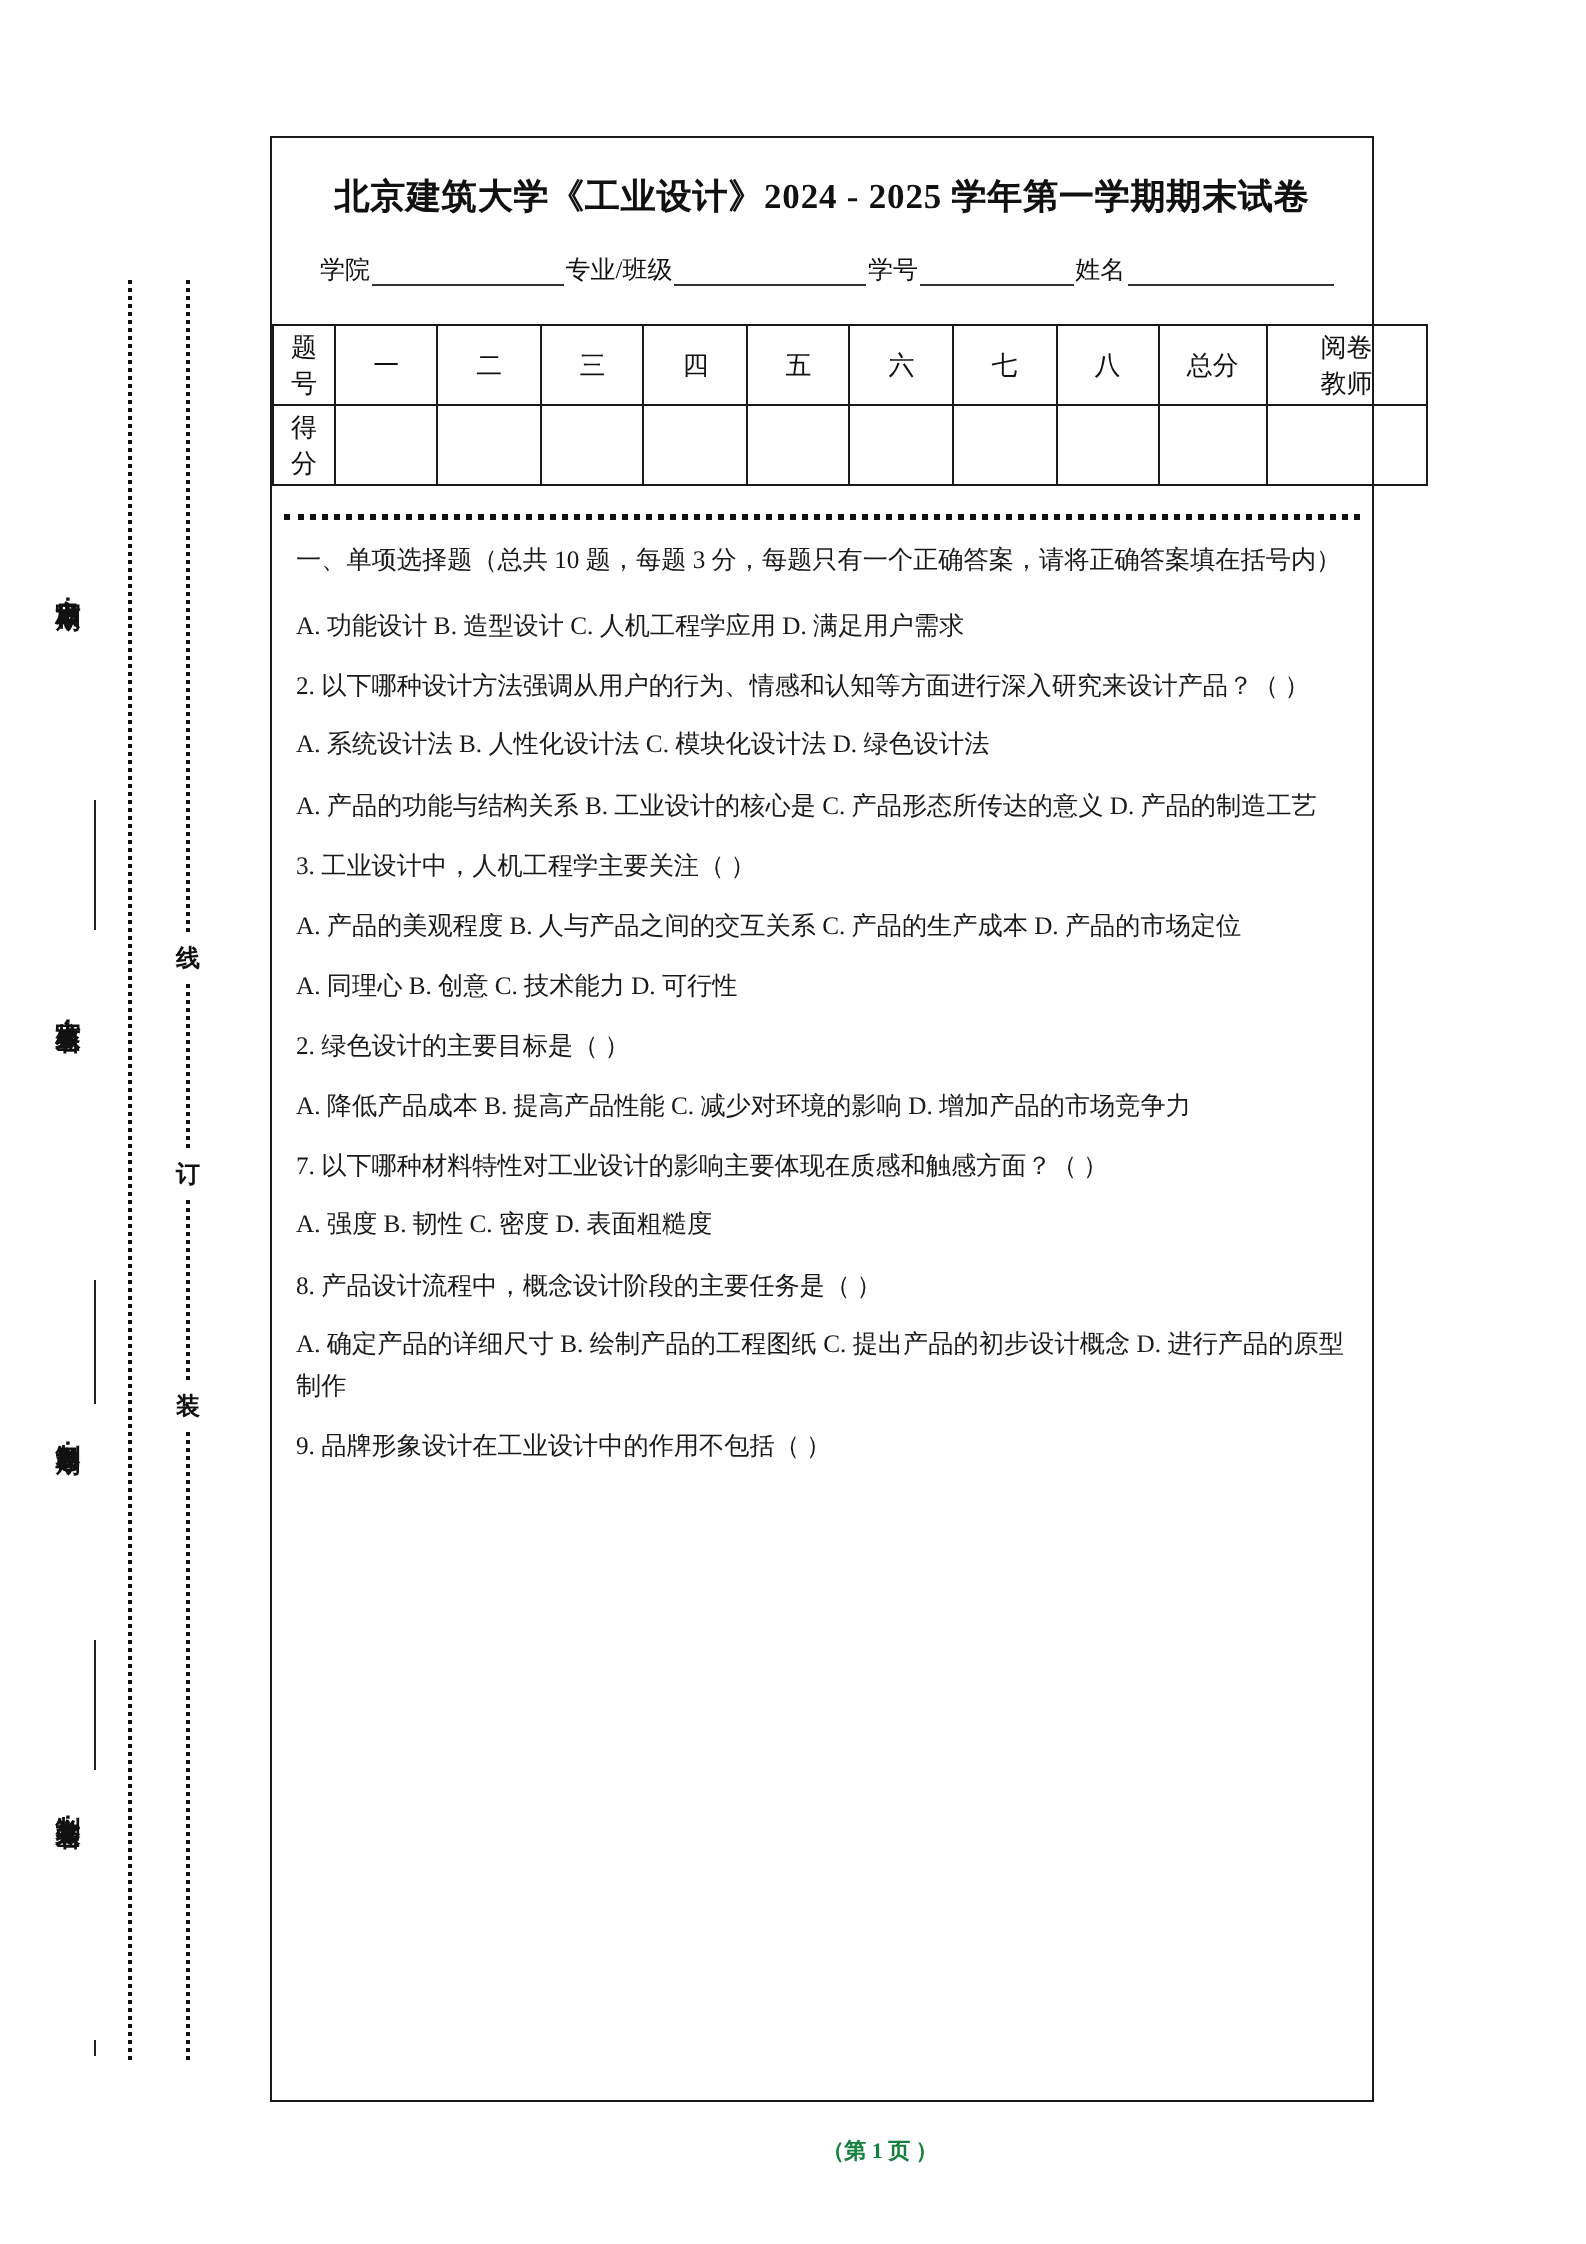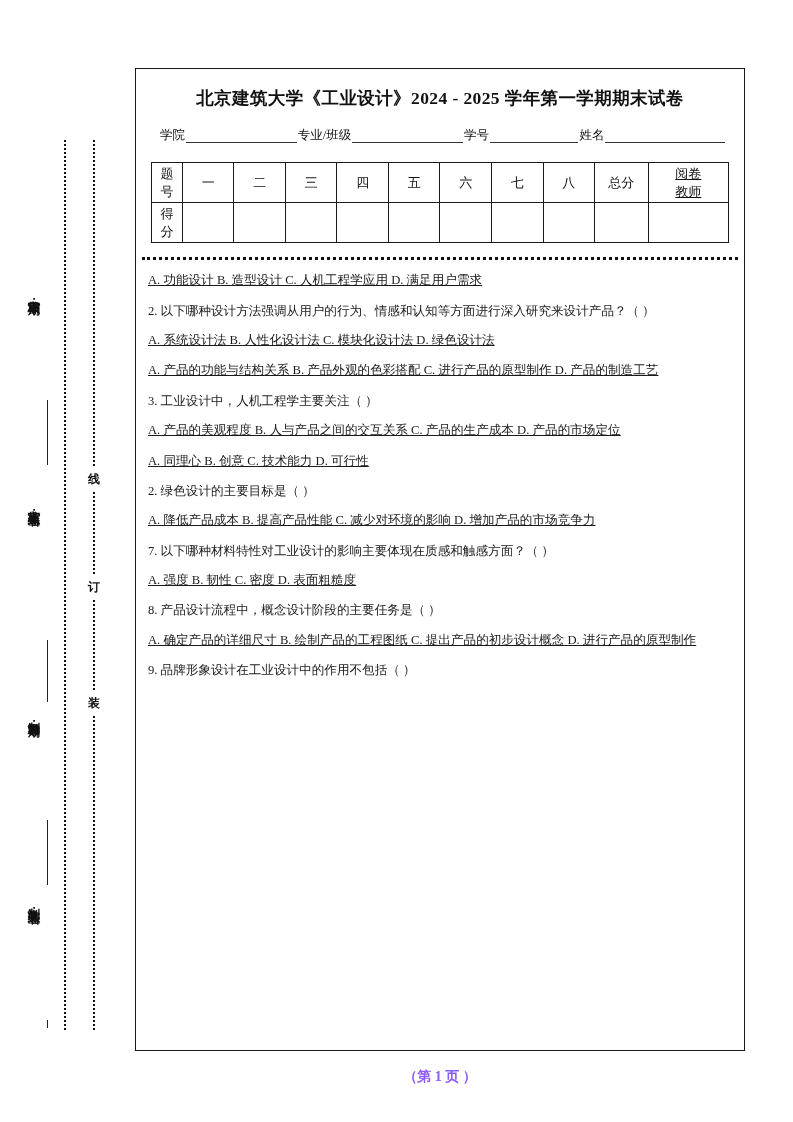--- a/index.html
+++ b/index.html
@@ -63,21 +63,21 @@
     position: absolute;
     left: 47px;
     width: 1px;
     background: #222;
   }
 
   
   #page-frame {
     position: absolute;
     left: 135px; top: 68px;
-    width: 610px; height: 983px;
+    width: 552px; height: 983px;
     border: 1.6px solid #1a1a1a;
     background: #fff;
   }
 
   #exam-title {
     margin: 17px 0 0 0;
     text-align: center;
     font-size: 17.5px;
     font-weight: 700;
     letter-spacing: 0.4px;
@@ -120,52 +120,52 @@
     font-family: "Liberation Serif", "DejaVu Serif", serif;
   }
   #score-table td.lbl {
     width: 30px;
     padding: 2px 0;
     line-height: 1.35;
     font-size: 13px;
   }
   #score-table td.num { width: 50px; height: 27px; }
   #score-table td.total { width: 52px; }
-  #score-table td.marker { width: 78px; line-height: 1.35; padding: 2px 0; text-decoration: underline; }
+  #score-table td.marker { width: 78px; line-height: 1.35; padding: 2px 0; }
   #score-table tr.scores td { height: 27px; }
   .stacked { display: block; }
 
   
   #divider {
     margin: 14px 6px 0 6px;
     border-top: 3px dotted #111;
     height: 0;
   }
 
   
   #body {
     padding: 10px 14px 0 12px;
     font-size: 12.6px;
     line-height: 1.62;
     color: #1a1a1a;
     font-family: "Liberation Serif", "DejaVu Serif", serif;
   }
   .section-head { margin: 0 0 12px 0; text-align: justify; }
   .stem { margin: 0 0 9px 0; text-align: justify; }
-  .opts { margin: 0 0 10px 0; text-align: justify; text-decoration: underline; }
+  .opts { margin: 0 0 10px 0; text-align: justify; }
 
   
   #footer {
     position: absolute;
     left: 135px; top: 1068px;
     width: 610px;
     text-align: center;
-    font-size: 14px;
+    font-size: 11px;
     font-weight: 700;
-    color: #8b5cf6;
+    color: #15803d;
     font-family: "Liberation Serif", "DejaVu Serif", serif;
   }
 </style>
 </head>
 <body>
 
 <div id="left-margin">
 
   <div class="vdots outer"></div>
   <div class="vdots inner"></div>
@@ -239,27 +239,28 @@
       <td class="total"></td>
       <td class="marker"></td>
     </tr>
   </tbody>
     </table>
 
   <div id="divider"></div>
 
   <div id="body">
 
+    <div class="section-head">一、单项选择题（总共 10 题，每题 3 分，每题只有一个正确答案，请将正确答案填在括号内）</div>
 
     <div class="opts">A. 功能设计  B. 造型设计  C. 人机工程学应用  D. 满足用户需求</div>
 
     <div class="stem">2. 以下哪种设计方法强调从用户的行为、情感和认知等方面进行深入研究来设计产品？（   ）</div>
     <div class="opts">A. 系统设计法  B. 人性化设计法  C. 模块化设计法  D. 绿色设计法</div>
 
-    <div class="opts">A. 产品的功能与结构关系  B. 产品外观的色彩搭配  C. 进行产品的原型制作  D. 产品的制造工艺</div>
+    <div class="opts">A. 产品的功能与结构关系  B. 工业设计的核心是  C. 产品形态所传达的意义  D. 产品的制造工艺</div>
 
     <div class="stem">3. 工业设计中，人机工程学主要关注（   ）</div>
     <div class="opts">A. 产品的美观程度  B. 人与产品之间的交互关系  C. 产品的生产成本  D. 产品的市场定位</div>
 
     <div class="opts">A. 同理心  B. 创意  C. 技术能力  D. 可行性</div>
 
     <div class="stem">2. 绿色设计的主要目标是（   ）</div>
     <div class="opts">A. 降低产品成本  B. 提高产品性能  C. 减少对环境的影响  D. 增加产品的市场竞争力</div>
 
     <div class="stem">7. 以下哪种材料特性对工业设计的影响主要体现在质感和触感方面？（   ）</div>

